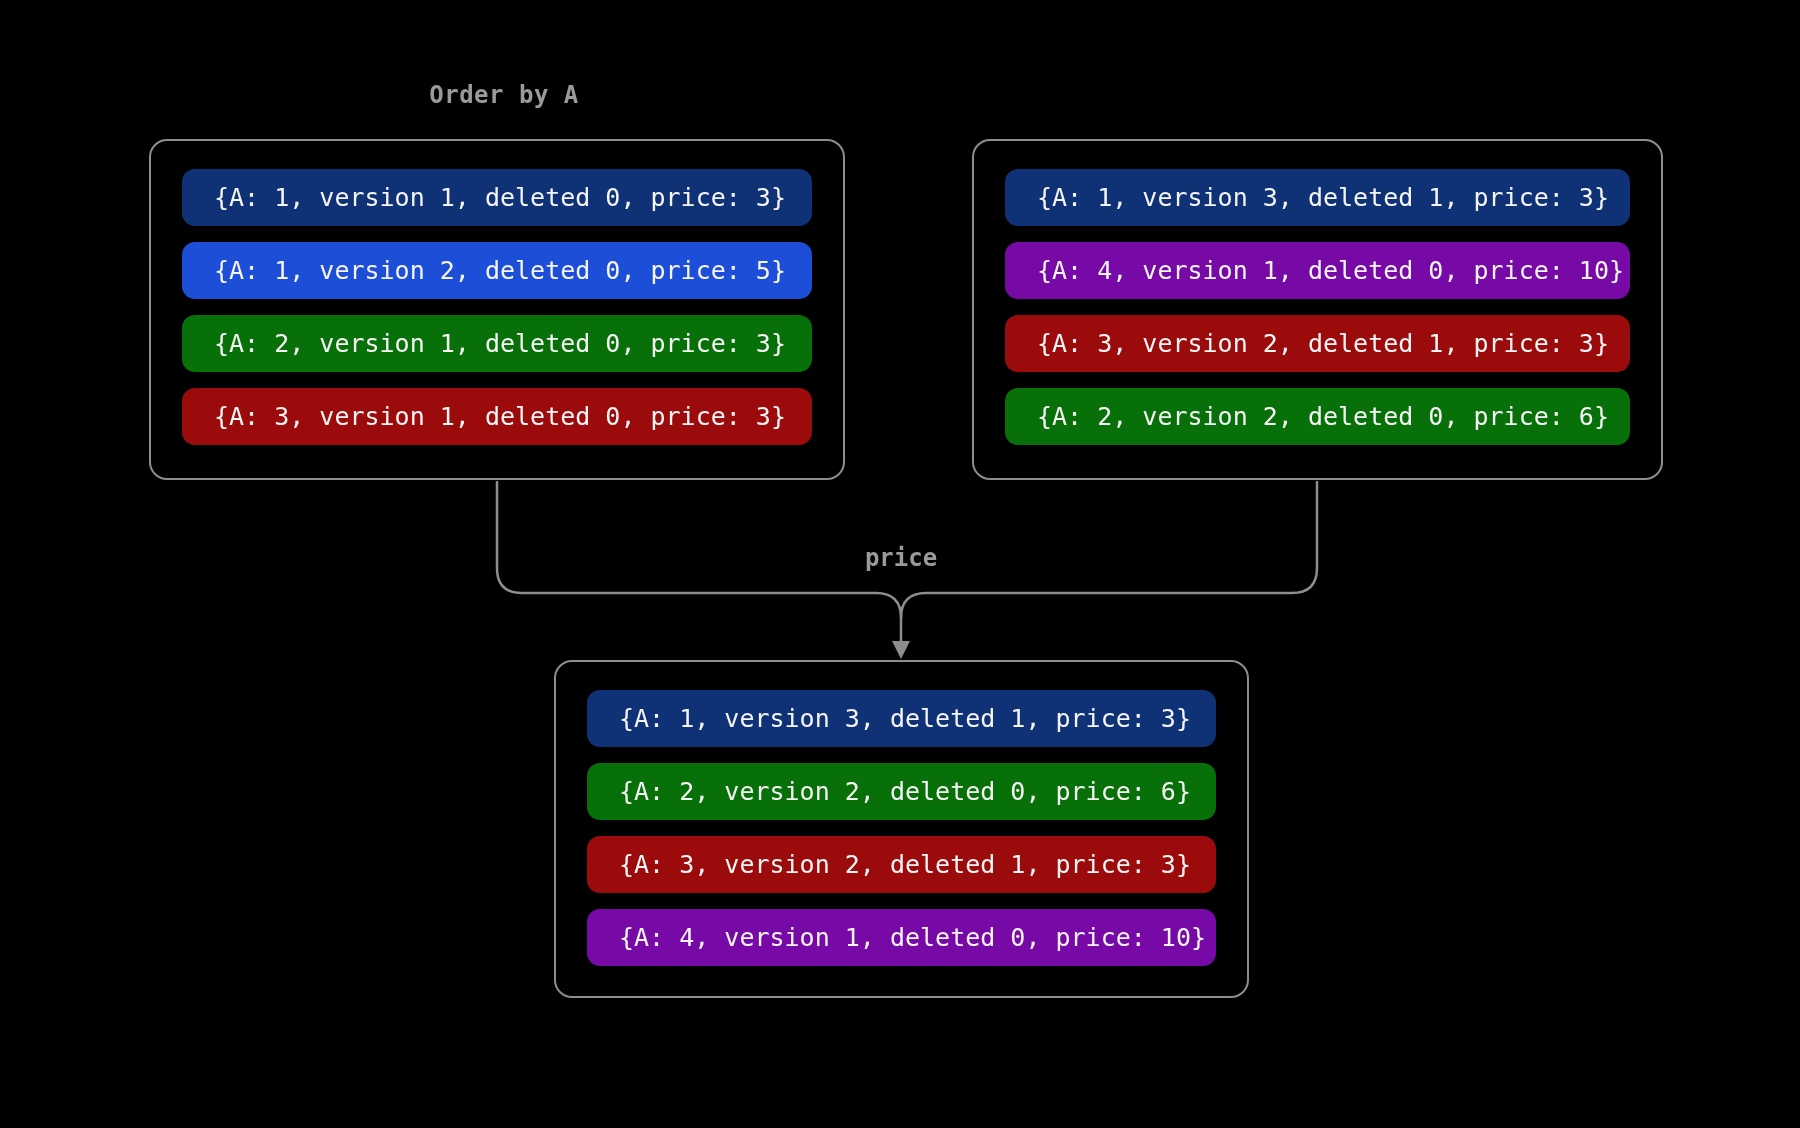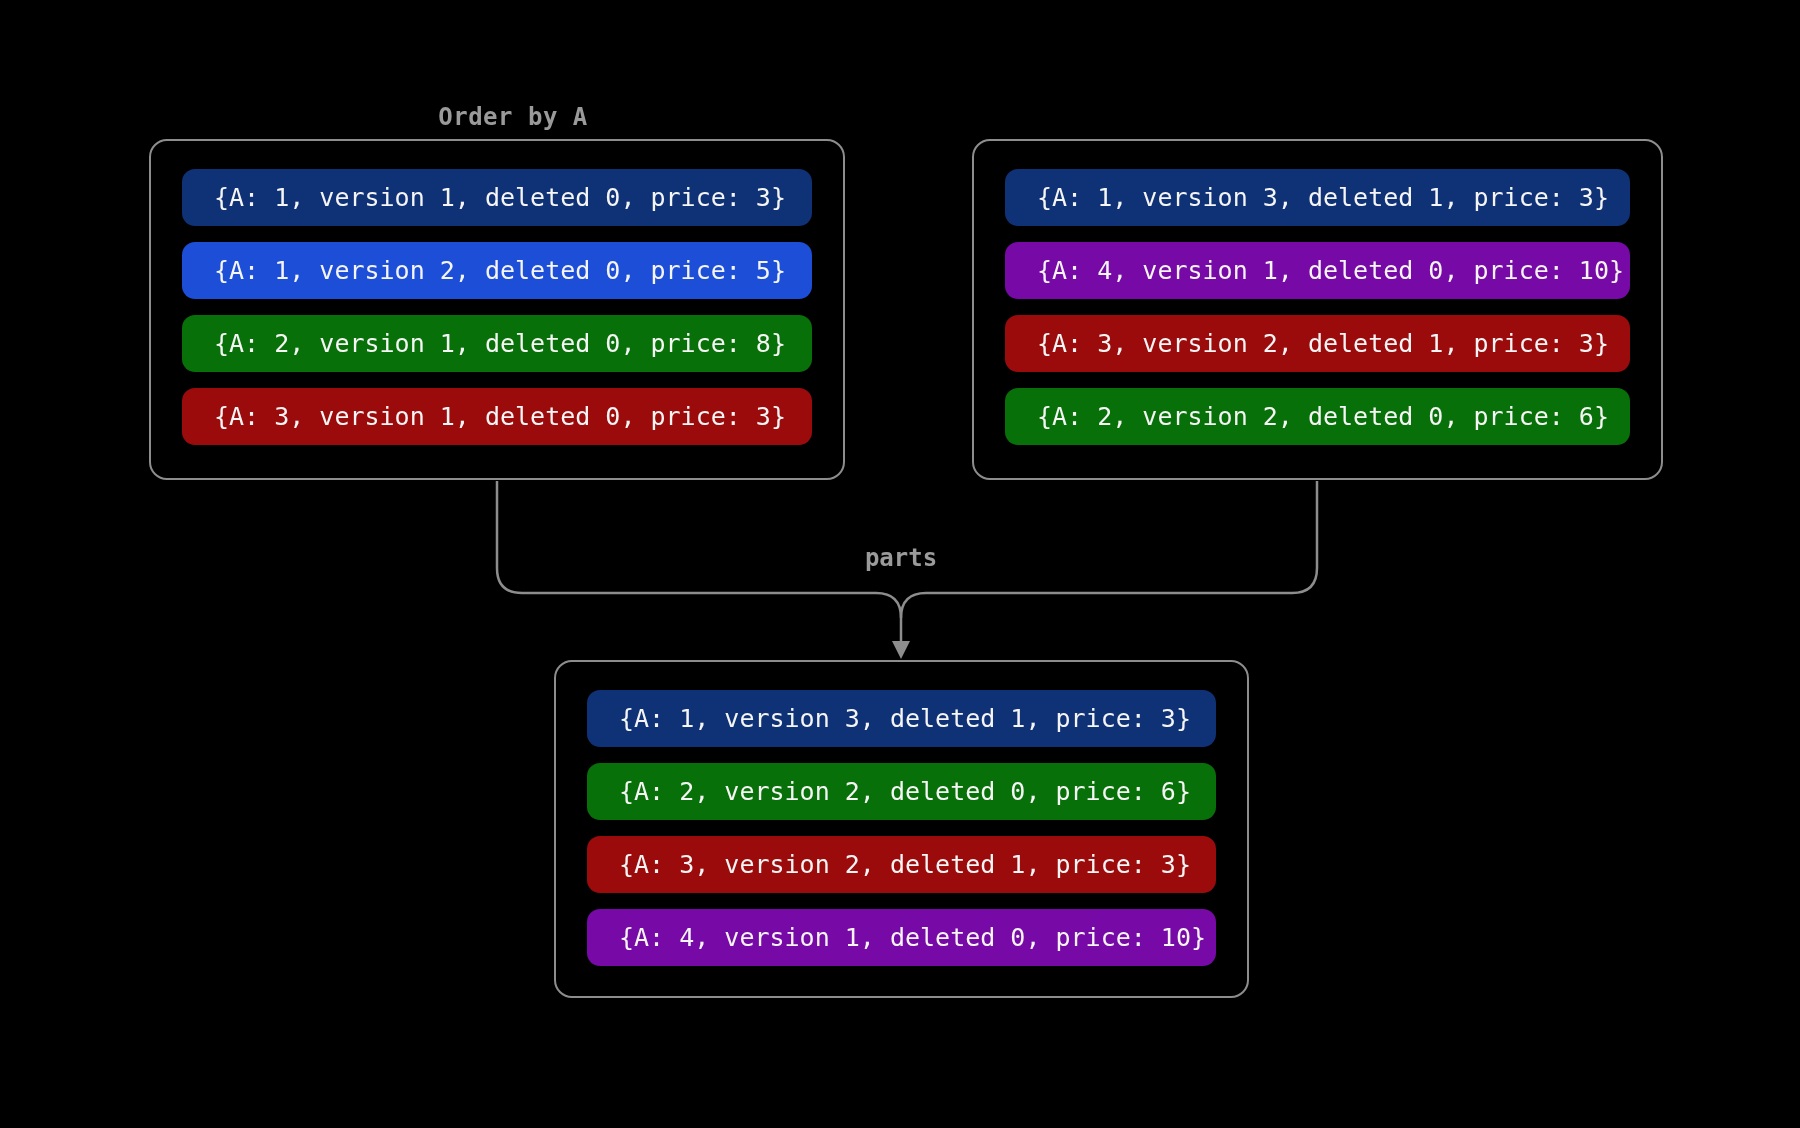--- a/index.html
+++ b/index.html
@@ -17,21 +17,21 @@
   }
   .box-title {
     position: absolute;
     top: 81px;
     text-align: center;
     font-size: 24px;
     font-weight: bold;
     letter-spacing: 0.5px;
     color: var(--label-color, #9a9a9a);
   }
-  #left-title  { left: 165px; width: 696px; margin-top: 22px; }
+  #left-title  { left: 156px; width: 696px; }
   #right-title { left: 972px; width: 691px; }
   .part-box {
     position: absolute;
     border: 2.5px solid var(--line-color, #8d8d8d);
     border-radius: 18px;
     box-sizing: border-box;
     padding: 28px 31px;
     display: flex;
     flex-direction: column;
     gap: 16px;
@@ -82,38 +82,38 @@
 <body>
 
 <div id="canvas">
 
   <div id="left-title" class="box-title">Order by A</div>
 
 
   <div id="left-box" class="part-box">
     <div class="data-row" style="background-color: rgb(15, 49, 117);">{A: 1, version 1, deleted 0, price: 3}</div>
     <div class="data-row" style="background-color: #1d4ed8;">{A: 1, version 2, deleted 0, price: 5}</div>
-    <div class="data-row" style="background-color: rgb(8, 112, 8);">{A: 2, version 1, deleted 0, price: 8}</div>
+    <div class="data-row" style="background-color: rgb(8, 112, 8);">{A: 2, version 1, deleted 0, price: 3}</div>
     <div class="data-row" style="background-color: rgb(156, 11, 11); text-align: right;">{A: 3, version 1, deleted 0, price: 3}</div>
   </div>
 
   <div id="right-box" class="part-box">
     <div class="data-row" style="background-color: rgb(15, 49, 117);">{A: 1, version 3, deleted 1, price: 3}</div>
     <div class="data-row" style="background-color: rgb(119, 9, 166);">{A: 4, version 1, deleted 0, price: 10}</div>
     <div class="data-row" style="background-color: rgb(156, 11, 11);">{A: 3, version 2, deleted 1, price: 3}</div>
     <div class="data-row" style="background-color: rgb(8, 112, 8);">{A: 2, version 2, deleted 0, price: 6}</div>
   </div>
 
   <svg id="connector-svg" viewBox="0 0 1800 1128" xmlns="http://www.w3.org/2000/svg">
     <path class="wire" d="M 497 481 L 497 568 Q 497 593 522 593 L 876 593 Q 901 593 901 618 L 901 644"></path>
     <path class="wire" d="M 1317 481 L 1317 568 Q 1317 593 1292 593 L 926 593 Q 901 593 901 618"></path>
     <polygon class="head" points="892,641 910,641 901,659"></polygon>
   </svg>
 
-  <div id="merge-label">parts</div>
+  <div id="merge-label">price</div>
 
   <div id="merged-box" class="part-box">
     <div class="data-row" style="background-color: rgb(15, 49, 117);">{A: 1, version 3, deleted 1, price: 3}</div>
     <div class="data-row" style="background-color: rgb(8, 112, 8);">{A: 2, version 2, deleted 0, price: 6}</div>
     <div class="data-row" style="background-color: rgb(156, 11, 11);">{A: 3, version 2, deleted 1, price: 3}</div>
     <div class="data-row" style="background-color: rgb(119, 9, 166);">{A: 4, version 1, deleted 0, price: 10}</div>
   </div>
 
 </div>
 

